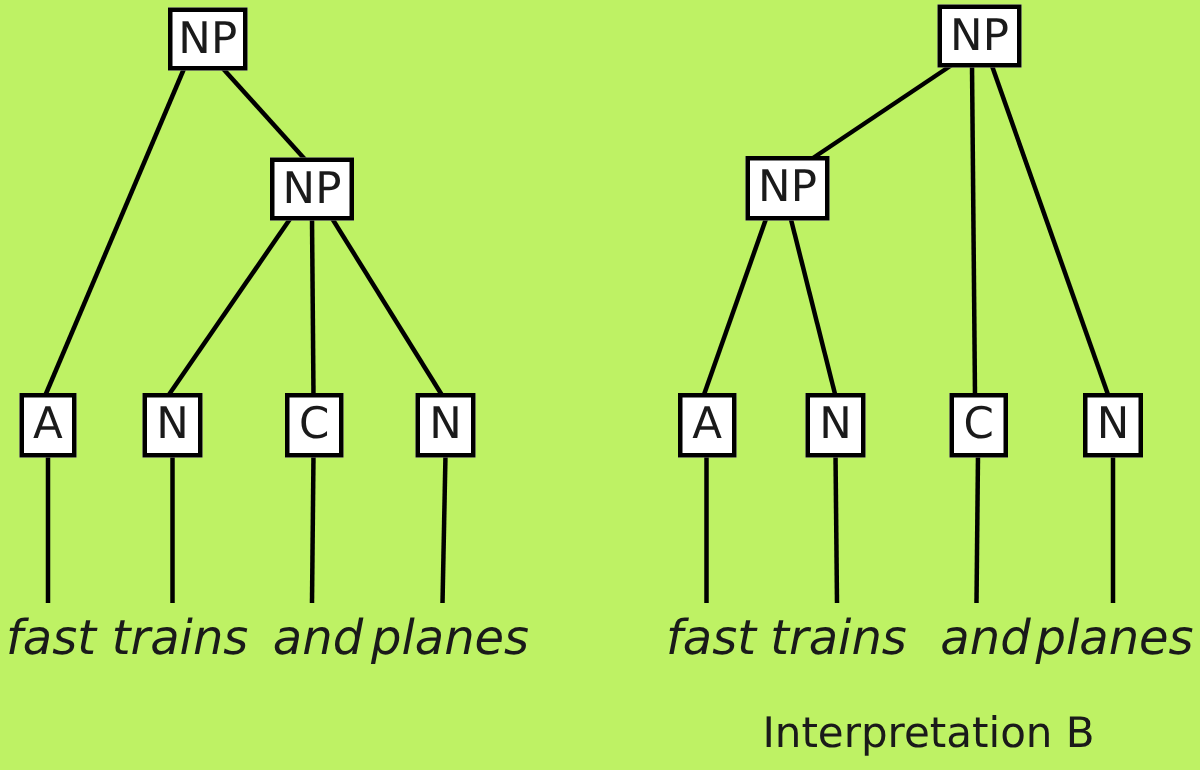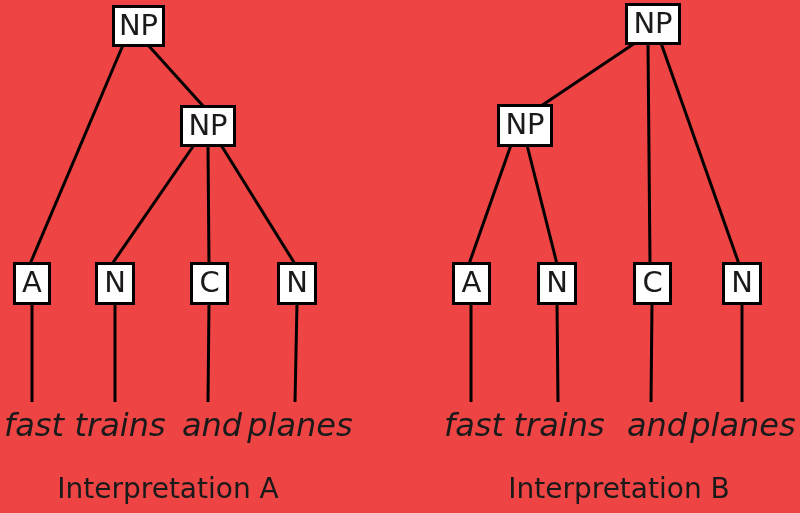--- a/index.html
+++ b/index.html
@@ -5,21 +5,21 @@
   html, body {
     margin: 0;
     padding: 0;
     background: #ffffff;
     font-family: "DejaVu Sans", "Liberation Sans", sans-serif;
   }
   .canvas {
     position: relative;
     width: 800px;
     height: 513px;
-    background: #ef4444;
+    background: #bef264;
     overflow: hidden;
   }
   .edges {
     position: absolute;
     left: 0; top: 0;
     width: 800px; height: 513px;
     z-index: 0;
   }
   .node {
     position: absolute;
@@ -86,21 +86,20 @@
   <div class="node" style="left:13px;  top:262px; width:38px; height:43px;">A</div>
   <div class="node" style="left:95px;  top:262px; width:40px; height:43px;">N</div>
   <div class="node" style="left:190px; top:262px; width:39px; height:43px;">C</div>
   <div class="node" style="left:277px; top:262px; width:40px; height:43px;">N</div>
 
   <div class="word" style="left:34px;  top:406px;">fast</div>
   <div class="word" style="left:120px; top:406px;">trains</div>
   <div class="word" style="left:212px; top:406px;">and</div>
   <div class="word" style="left:300px; top:406px;">planes</div>
 
-  <div class="caption" style="left:168px; top:472px;">Interpretation A</div>
 
   <div class="node" style="left:625px; top:3px;   width:56px; height:42px;">NP</div>
   <div class="node" style="left:497px; top:104px; width:56px; height:43px;">NP</div>
   <div class="node" style="left:452px; top:262px; width:39px; height:43px;">A</div>
   <div class="node" style="left:537px; top:262px; width:40px; height:43px;">N</div>
   <div class="node" style="left:633px; top:262px; width:39px; height:43px;">C</div>
   <div class="node" style="left:722px; top:262px; width:40px; height:43px;">N</div>
 
   <div class="word" style="left:474px; top:406px;">fast</div>
   <div class="word" style="left:559px; top:406px;">trains</div>

